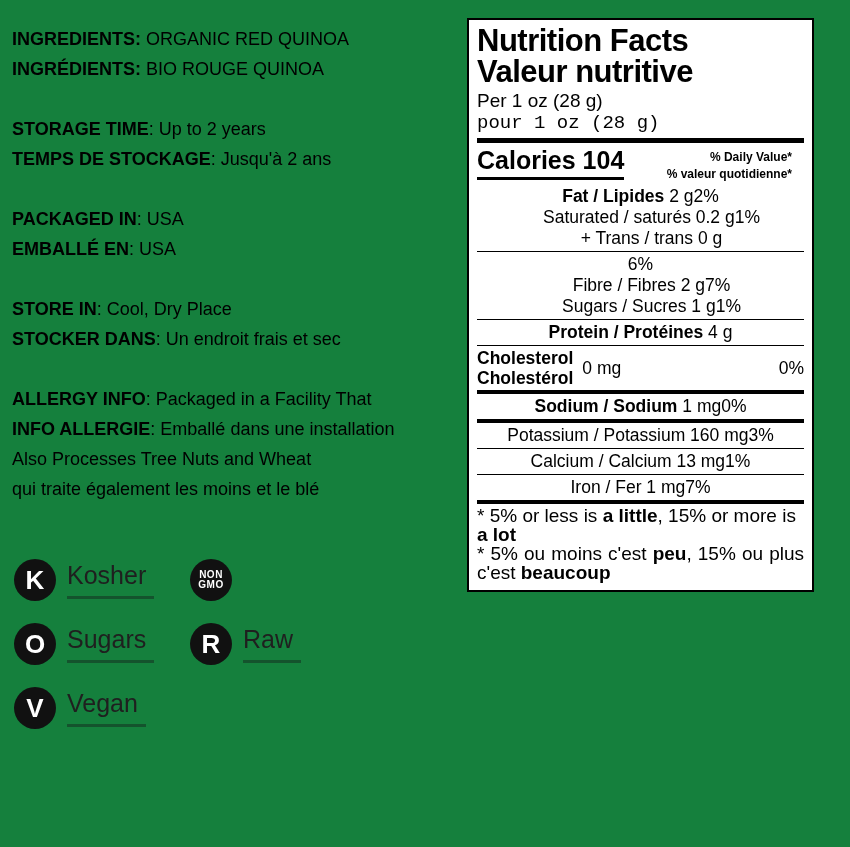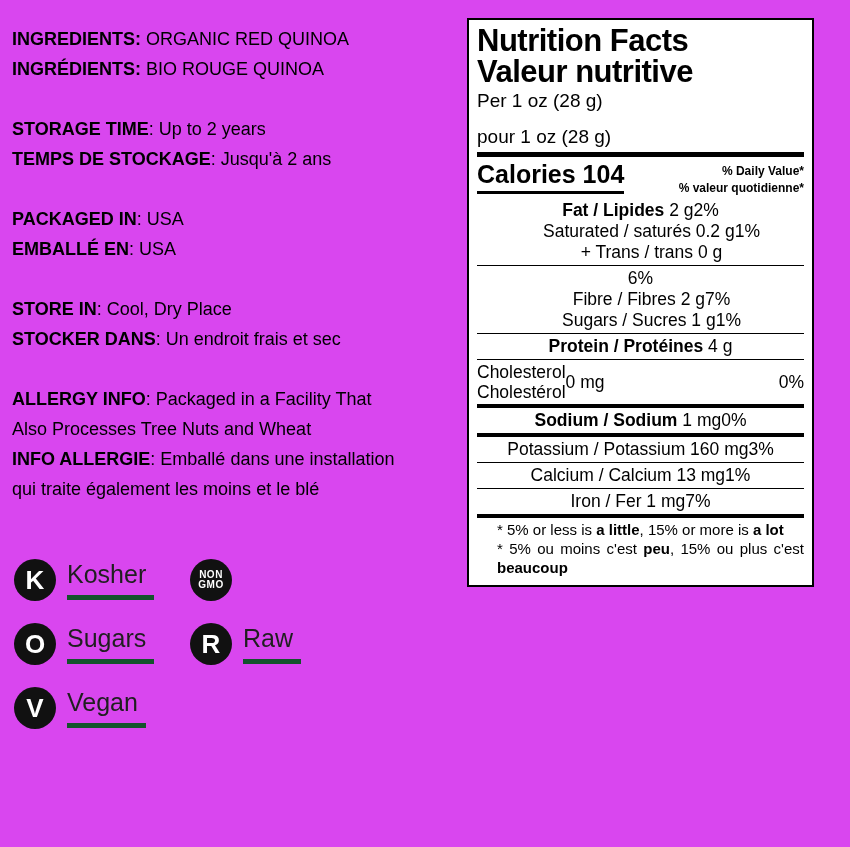--- a/index.html
+++ b/index.html
@@ -1,49 +1,49 @@
 <!DOCTYPE html>
 <html><head>
 <meta charset="utf-8">
 <style>
   * { margin:0; padding:0; box-sizing:border-box; }
   html,body { width:850px; height:847px; background:#fff; font-family:"Liberation Sans", sans-serif; color:#000; }
-  .stage { position:relative; width:850px; height:847px; background:#d946ef; overflow:hidden; }
+  .stage { position:relative; width:850px; height:847px; background:#15803d; overflow:hidden; }
 
   
   .info { position:absolute; left:12px; top:24px; width:456px; font-size:18px; line-height:30px; }
   .info .grp { margin-bottom:30px; }
   .info .ln b { font-weight:bold; }
 
   
   .badges { position:absolute; left:14px; top:559px; display:grid; grid-template-columns:176px auto; grid-auto-rows:42px; row-gap:22px; column-gap:0; }
   .badge { display:flex; align-items:center; }
   .badge .circ { width:42px; height:42px; border-radius:50%; background:#111; color:#fff; display:flex; flex-direction:column; align-items:center; justify-content:center; font-weight:bold; flex:0 0 auto; }
   .badge .circ .big { font-size:26px; line-height:26px; }
   .badge .circ .tiny { font-size:10px; line-height:10px; letter-spacing:.5px; }
-  .badge .lbl { margin-left:11px; font-size:25px; color:#1f1f1f; border-bottom:5px solid #14532d; padding:0 8px 6px 0; }
+  .badge .lbl { margin-left:11px; font-size:25px; color:#1f1f1f; border-bottom:3px solid #14532d; padding:0 8px 6px 0; }
 
   
   .nf { position:absolute; left:467px; top:18px; width:347px; border:2.5px solid #000; background:#fff; padding:5px 8px 8px 8px; }
   .nf-title { font-size:31px; line-height:31px; font-weight:bold; letter-spacing:-.5px; }
   .nf-serving { font-size:19px; line-height:22px; margin-top:3px; }
   .bar-heavy { border-top:5px solid #000; margin:4px 0 3px 0; }
-  .cal-wrap { display:flex; justify-content:space-between; align-items:flex-start; margin:2px 0 3px 0; }
+  .cal-wrap { display:flex; justify-content:space-between; align-items:flex-start; margin:2px 12px 3px 0; }
   .cal-left { font-size:25px; font-weight:bold; border-bottom:3px solid #000; padding-bottom:2px; }
   .cal-right { text-align:right; font-size:12px; line-height:17px; font-weight:bold; margin-top:3px; }
   .nf-row { display:flex; justify-content:center; font-size:17.5px; line-height:21px; }
   .nf-row .nm { font-weight:bold; }
   .nf-row .ind { padding-left:22px; }
   .sep { border-top:1.5px solid #000; margin:2px 0; }
   .sep-thick { border-top:4px solid #000; margin:2px 0; }
   .chol { display:flex; align-items:center; font-size:17.5px; line-height:20px; }
-  .chol .names { font-weight:normal; }
-  .chol .amt { }
+  .chol .names { font-weight:bold; }
+  .chol .amt { margin-left:9px; }
   .chol .pct { margin-left:auto; }
-  .foot { font-size:15px; line-height:19px; margin-top:2px;margin-left:20px; }
+  .foot { font-size:19px; line-height:19px; margin-top:2px; }
   .foot .fr { text-align:justify; }
   .foot b { font-weight:bold; }
 </style>
 </head>
 <body>
 
 <div class="stage">
 
   <div class="info">
     <div class="grp">
@@ -57,22 +57,22 @@
     <div class="grp">
       <div class="ln"><b>PACKAGED IN</b><span>: USA</span></div>
       <div class="ln"><b>EMBALLÉ EN</b><span>: USA</span></div>
     </div>
     <div class="grp">
       <div class="ln"><b>STORE IN</b><span>: Cool, Dry Place</span></div>
       <div class="ln"><b>STOCKER DANS</b><span>: Un endroit frais et sec</span></div>
     </div>
     <div class="grp">
       <div class="ln"><b>ALLERGY INFO</b><span>: Packaged in a Facility That</span></div>
+      <div class="ln"><b>INFO ALLERGIE</b><span>: Emballé dans une installation</span></div>
       <div class="ln"><span>Also Processes Tree Nuts and Wheat</span></div>
-      <div class="ln"><b>INFO ALLERGIE</b><span>: Emballé dans une installation</span></div>
       <div class="ln"><span>qui traite également les moins et le blé</span></div>
     </div>
   </div>
 
   <div class="badges">
     <div class="badge">
       <span class="circ">
           <span class="big">K</span>
         </span>
       <span class="lbl">Kosher</span>
@@ -100,21 +100,21 @@
           <span class="big">V</span>
         </span>
       <span class="lbl">Vegan</span>
     </div>
   </div>
 
   <div class="nf">
     <div class="nf-title">Nutrition Facts</div>
     <div class="nf-title">Valeur nutritive</div>
     <div class="nf-serving">Per 1 oz (28 g)</div>
-    <div class="nf-serving" style="margin-top:14px;">pour 1 oz (28 g)</div>
+    <div class="nf-serving" style="margin-top:0;font-family:Liberation Mono, monospace;">pour 1 oz (28 g)</div>
     <div class="bar-heavy"></div>
 
     <div class="cal-wrap">
       <span class="cal-left">Calories 104</span>
       <span class="cal-right">
         <span>% Daily Value*</span><br>
         <span>% valeur quotidienne*</span>
       </span>
     </div>
 

